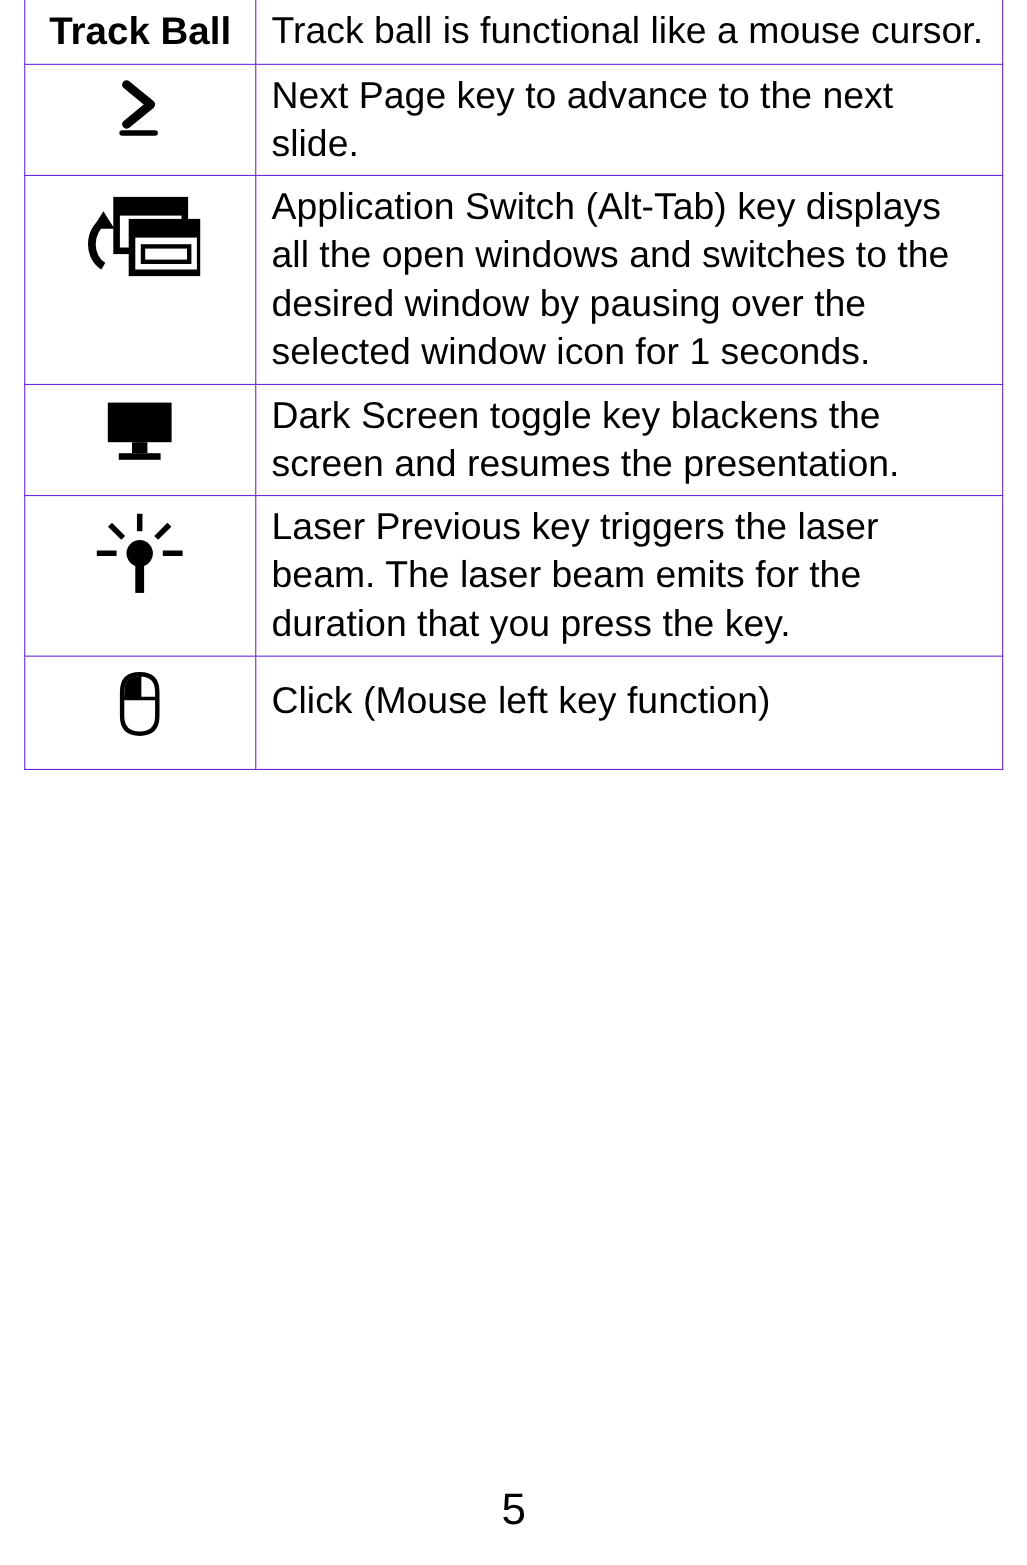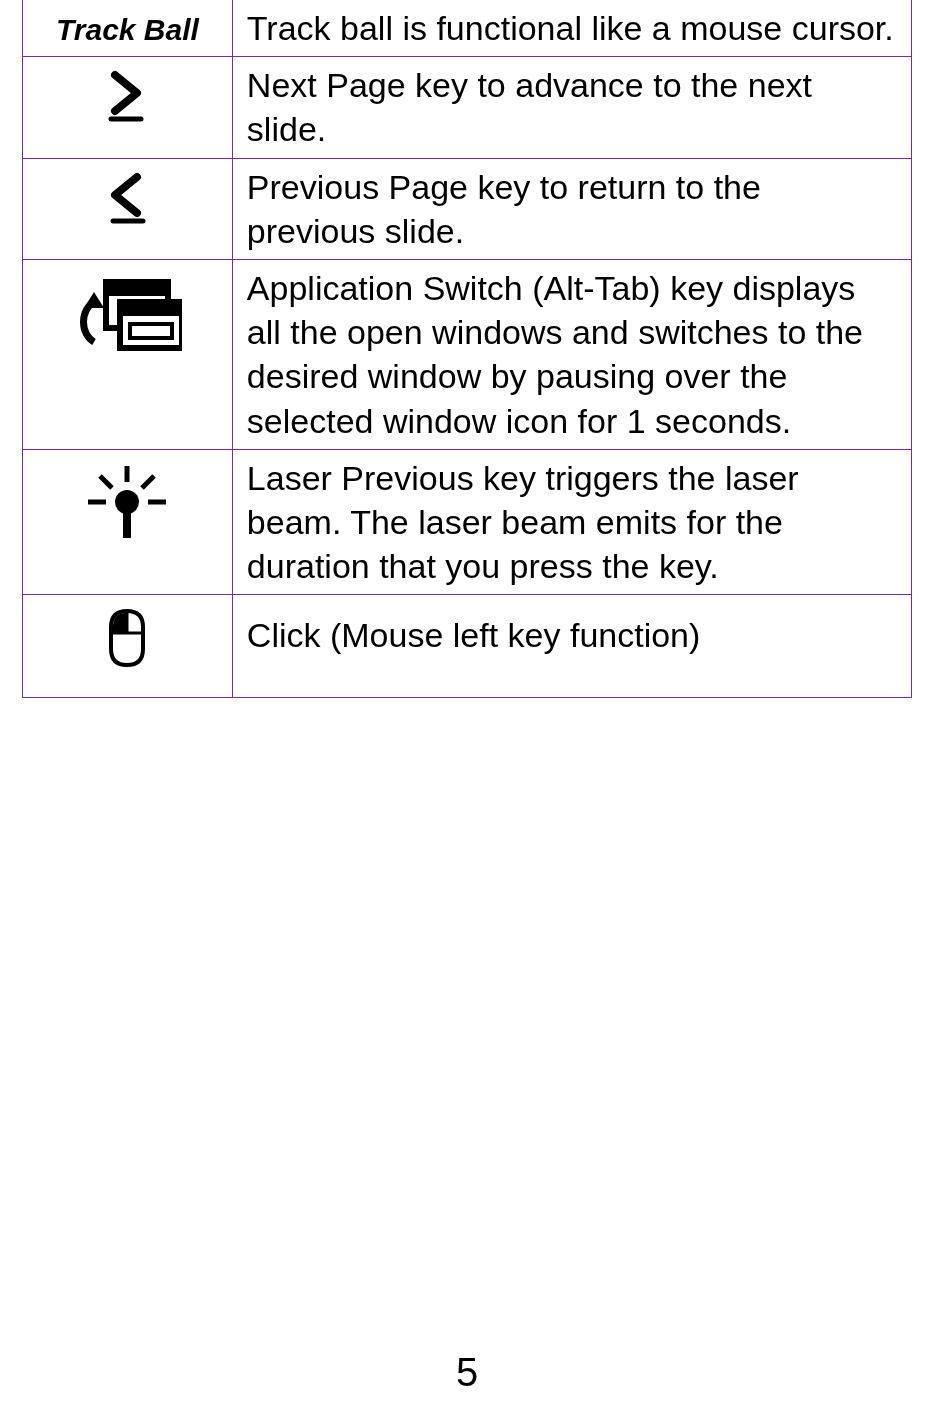--- a/index.html
+++ b/index.html
@@ -32,22 +32,21 @@
       vertical-align: top;
       padding-top: 8px;
       padding-bottom: 8px;
     }
     .col-right {
       width: 680px;
       border-radius: 17px;
     }
     .bold-label {
       font-weight: bold;
-      font-size: 30px;
-      font-style: italic;
+      font-size: 35px;
     }
     .icon-wrap {
       display: flex;
       justify-content: center;
       align-items: flex-start;
       padding-top: 6px;
       min-height: 60px;
     }
     .icon-wrap.tall { align-items: center; min-height: 100px; }
     .page-number {
@@ -81,33 +80,20 @@
           <polyline points="12,6 34,24 12,42" fill="none" stroke="#000" stroke-width="8" stroke-linecap="round" stroke-linejoin="round"></polyline>
           <line x1="8" y1="50" x2="38" y2="50" stroke="#000" stroke-width="5" stroke-linecap="round"></line>
         </svg>
       </div>
     </td>
     <td class="col-right">
       <span>Next Page key to advance to the next slide.</span>
     </td>
   </tr>
 
-  <tr>
-    <td class="col-left">
-      <div class="icon-wrap">
-        <svg width="48" height="56" viewBox="0 0 48 56">
-          <polyline points="34,6 12,24 34,42" fill="none" stroke="#000" stroke-width="8" stroke-linecap="round" stroke-linejoin="round"></polyline>
-          <line x1="10" y1="50" x2="40" y2="50" stroke="#000" stroke-width="5" stroke-linecap="round"></line>
-        </svg>
-      </div>
-    </td>
-    <td class="col-right">
-      <span>Previous Page key to return to the previous slide.</span>
-    </td>
-  </tr>
 
   <tr>
     <td class="col-left">
       <div class="icon-wrap tall">
         <svg width="110" height="90" viewBox="0 0 110 90">
 
           <rect x="34" y="8" width="62" height="46" fill="none" stroke="#000" stroke-width="6"></rect>
           <rect x="34" y="8" width="62" height="14" fill="#000"></rect>
 
           <rect x="48" y="28" width="62" height="46" fill="#fff" stroke="#000" stroke-width="6"></rect>
@@ -117,20 +103,34 @@
           <path d="M 22 28 A 18 22 0 0 0 22 68" fill="none" stroke="#000" stroke-width="7"></path>
           <polygon points="22,18 12,34 32,34" fill="#000"></polygon>
         </svg>
       </div>
     </td>
     <td class="col-right">
       <span>Application Switch (Alt-Tab) key displays all the open windows and switches to the desired window by pausing over the selected window icon for 1 seconds.</span>
     </td>
   </tr>
 
+  <tr>
+    <td class="col-left">
+      <div class="icon-wrap">
+        <svg width="70" height="60" viewBox="0 0 70 60">
+          <rect x="6" y="4" width="58" height="36" fill="#000"></rect>
+          <rect x="28" y="40" width="14" height="10" fill="#000"></rect>
+          <rect x="16" y="50" width="38" height="6" fill="#000"></rect>
+        </svg>
+      </div>
+    </td>
+    <td class="col-right">
+      <span>Dark Screen toggle key blackens the screen and resumes the presentation.</span>
+    </td>
+  </tr>
 
   <tr>
     <td class="col-left">
       <div class="icon-wrap">
         <svg width="90" height="80" viewBox="0 0 90 80">
 
           <line x1="45" y1="4" x2="45" y2="20" stroke="#000" stroke-width="5"></line>
           <line x1="18" y1="14" x2="30" y2="26" stroke="#000" stroke-width="5"></line>
           <line x1="72" y1="14" x2="60" y2="26" stroke="#000" stroke-width="5"></line>
           <line x1="6" y1="40" x2="24" y2="40" stroke="#000" stroke-width="5"></line>

